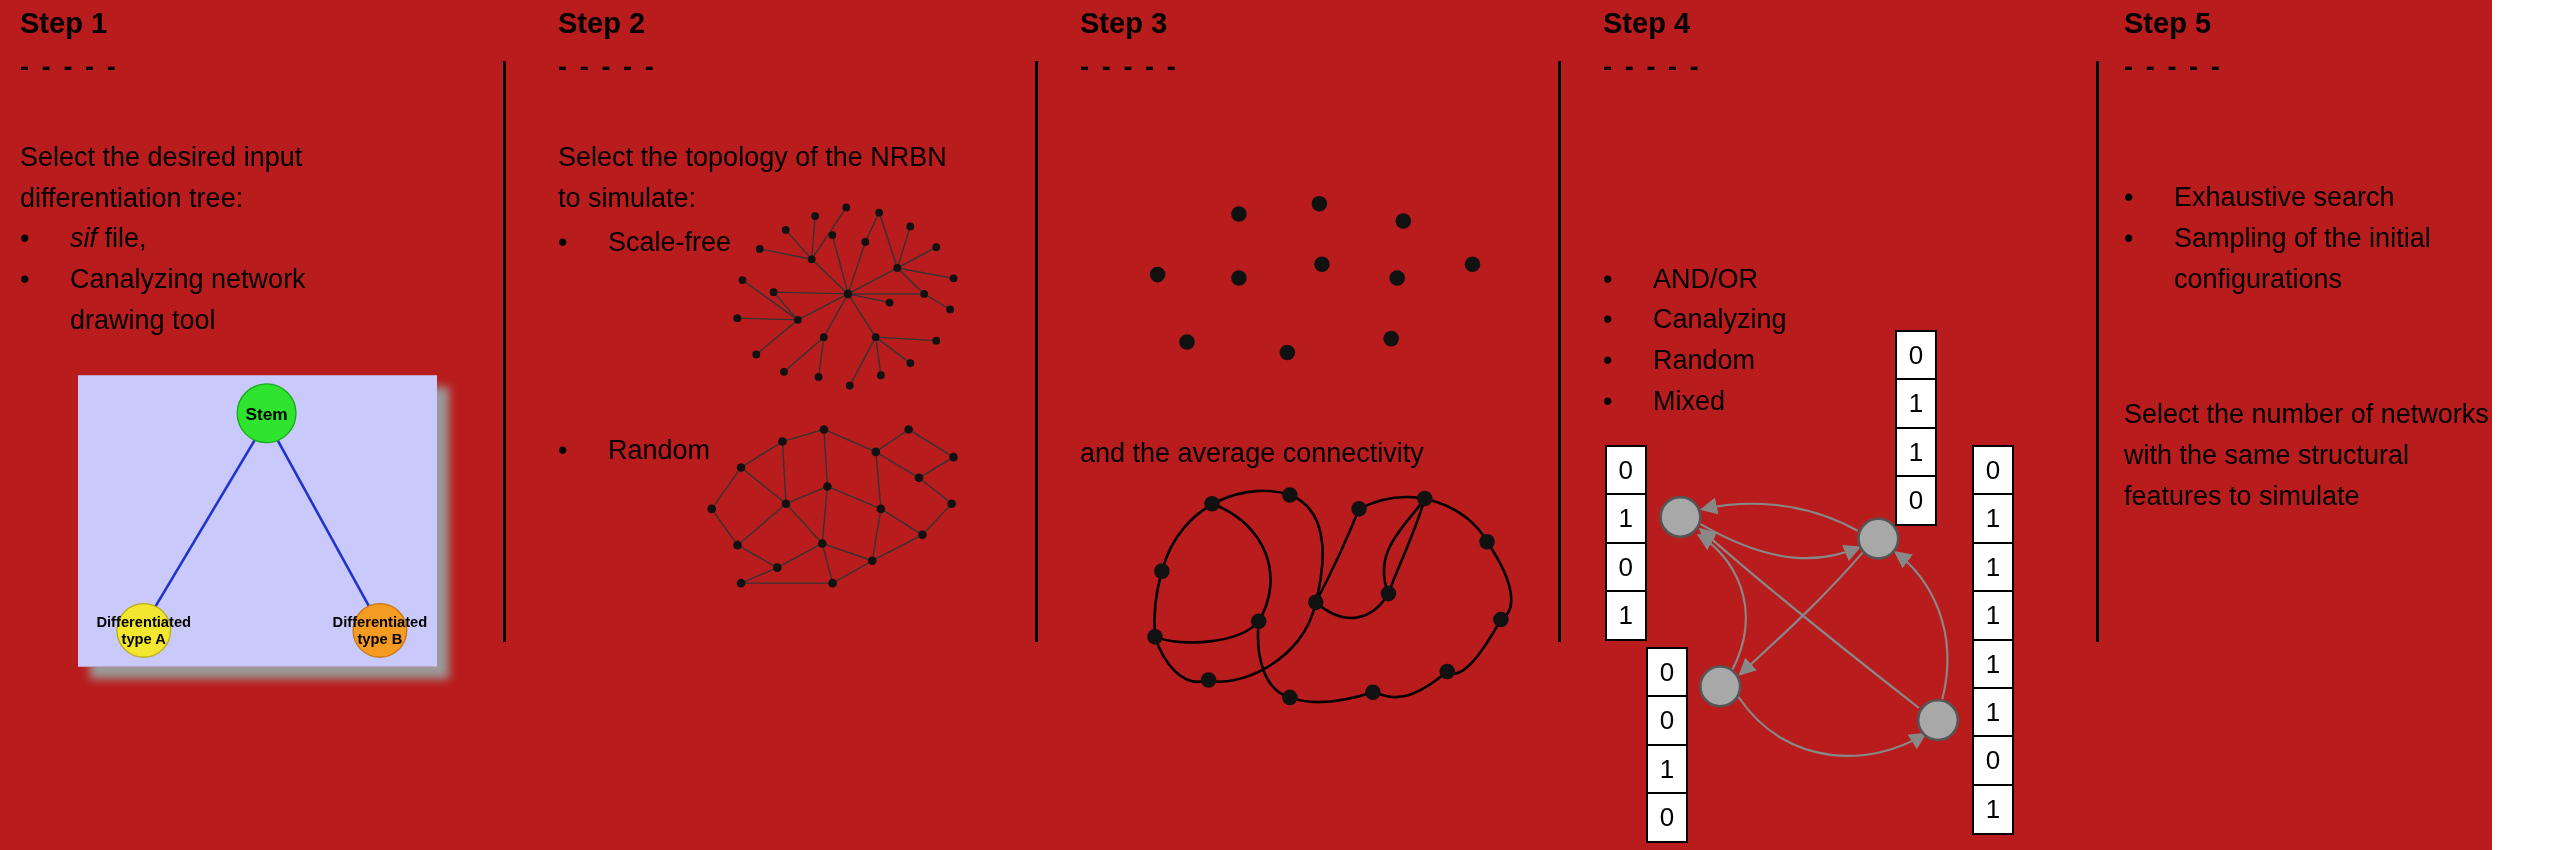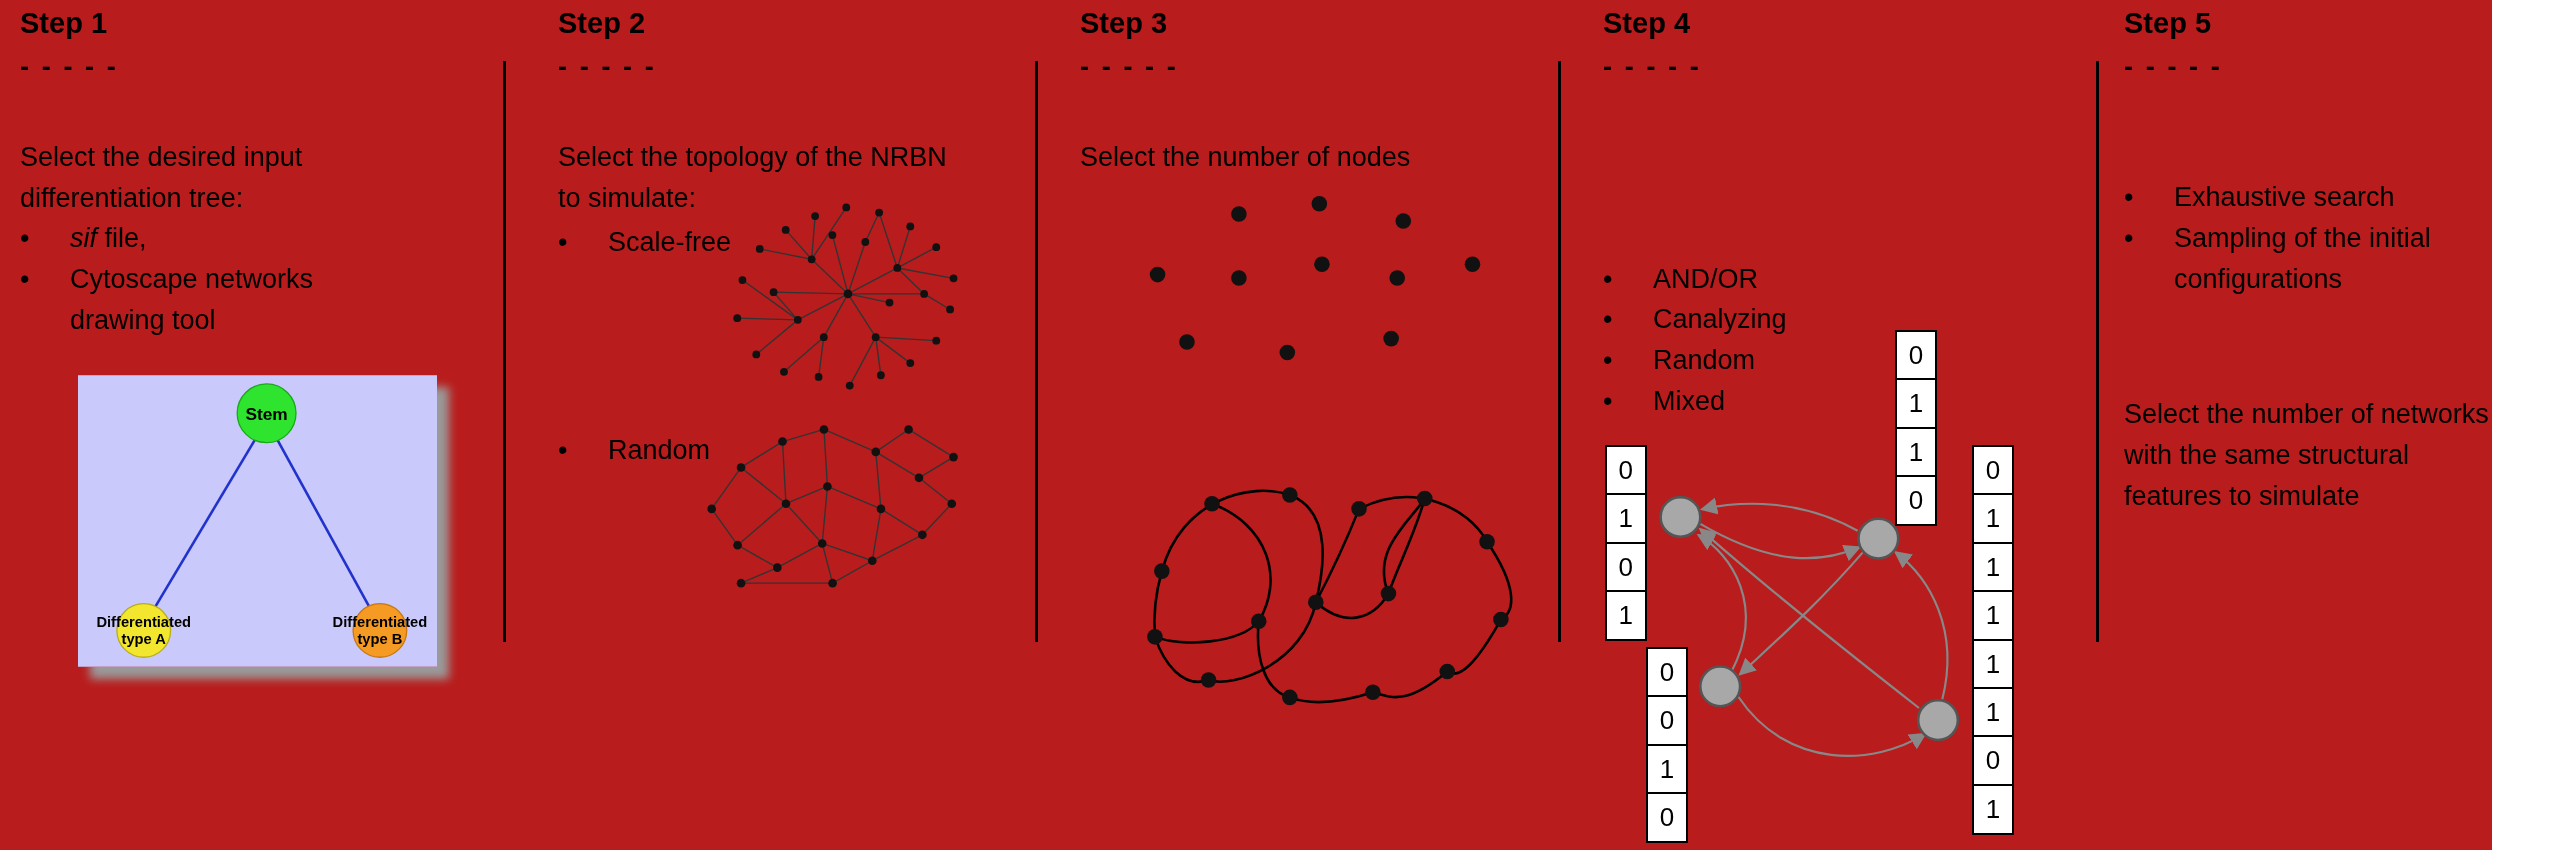--- a/index.html
+++ b/index.html
@@ -36,21 +36,21 @@
   <section class="col" style="left:20px;width:472px">
     <h2 class="title">Step 1</h2>
     <div class="dashes">- - - - -</div>
     <p class="para" style="top:137px;width:372px"><span>Select the desired </span><b>input differentiation tree</b><span>:</span></p>
     <div class="bullet" style="top:218px">
       <span class="bdot">•</span>
       <span class="btxt"><i>sif</i><span> file,</span></span>
     </div>
     <div class="bullet" style="top:259px">
       <span class="bdot">•</span>
-      <span class="btxt" style="width:277px">Cytoscape networks drawing tool</span>
+      <span class="btxt" style="width:277px">Canalyzing network drawing tool</span>
     </div>
     <svg class="fig tree-svg" style="left:58px;top:375px" width="359" height="292" viewBox="0 0 415 337">
       <rect x="0" y="0" width="415" height="337" fill="#c9c9fb"></rect>
       <g stroke-width="3">
         <line x1="218" y1="52" x2="76" y2="290" stroke="#2233cc"></line>
         <line x1="218" y1="52" x2="349" y2="290" stroke="#2233cc"></line>
       </g>
       <circle cx="218" cy="44" r="34" stroke="#18a818" stroke-width="1.5" fill="#2ee42e"></circle>
       <circle cx="76" cy="295" r="31" stroke="#b9ae12" stroke-width="1.5" fill="#f2e62e"></circle>
       <circle cx="349" cy="295" r="31" stroke="#c87710" stroke-width="1.5" fill="#f59a22"></circle>
@@ -130,36 +130,36 @@
           <circle cx="246" cy="26" r="5"></circle>
           <circle cx="298" cy="58" r="5"></circle>
           <circle cx="52" cy="204" r="5"></circle>
       </g>
     </svg>
   </section>
 
   <section class="col" style="left:1080px;width:459px">
     <h2 class="title">Step 3</h2>
     <div class="dashes">- - - - -</div>
-    <p class="para" style="top:137px;width:459px"><span>Select the </span><b>number of nodes</b></p>
     <svg class="fig" style="left:62px;top:195px" width="372" height="199" viewBox="0 0 430 230">
       <g fill="#111111">
         <circle cx="112" cy="22" r="9"></circle>
           <circle cx="205" cy="10" r="9"></circle>
           <circle cx="302" cy="30" r="9"></circle>
           <circle cx="18" cy="92" r="9"></circle>
           <circle cx="112" cy="96" r="9"></circle>
           <circle cx="208" cy="80" r="9"></circle>
           <circle cx="295" cy="96" r="9"></circle>
           <circle cx="382" cy="80" r="9"></circle>
           <circle cx="52" cy="170" r="9"></circle>
           <circle cx="168" cy="182" r="9"></circle>
           <circle cx="288" cy="166" r="9"></circle>
       </g>
     </svg>
+    <p class="para" style="top:433px;width:459px"><span>and the </span><b>average connectivity</b></p>
     <svg class="fig" style="left:49px;top:474px" width="403" height="247" viewBox="0 0 466 285">
       <g fill="none" stroke="#000" stroke-width="3">
         <path d="M38,112 C60,30 140,8 186,24"></path>
         <path d="M186,24 C238,44 224,116 216,148"></path>
         <path d="M216,148 C202,218 122,248 92,238"></path>
         <path d="M96,34 C160,58 180,120 150,170"></path>
         <path d="M150,170 C128,196 62,200 30,188"></path>
         <path d="M266,40 C330,8 392,38 414,78"></path>
         <path d="M414,78 C448,128 448,158 430,168"></path>
         <path d="M430,168 C402,218 382,238 368,228"></path>

